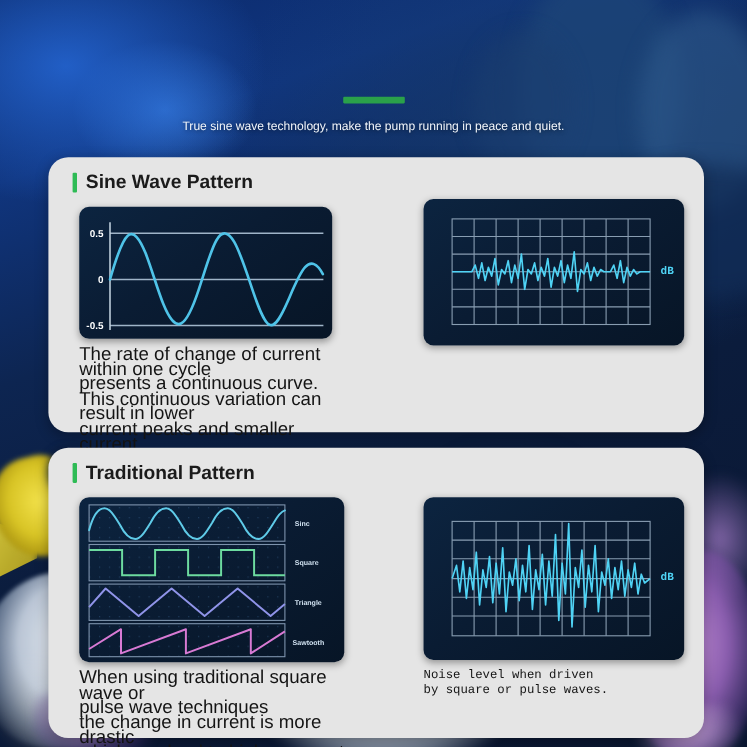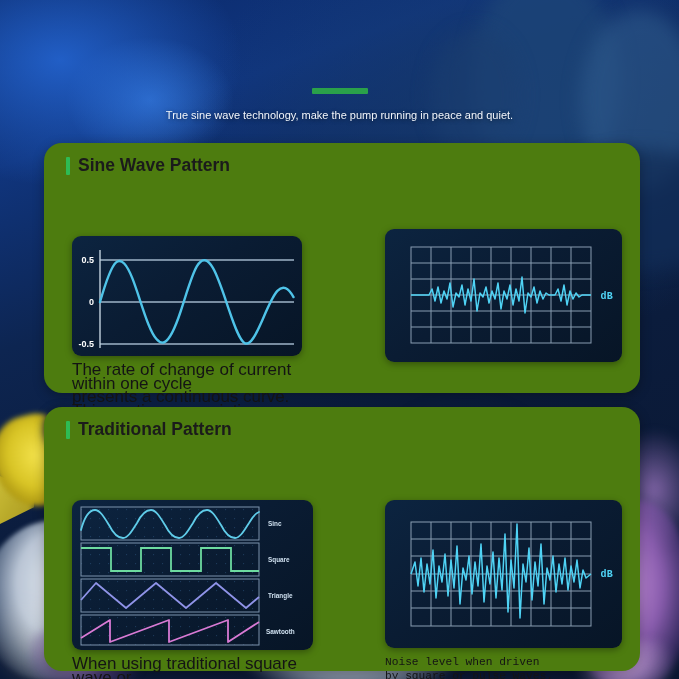--- a/index.html
+++ b/index.html
@@ -68,36 +68,36 @@
     position:absolute;left:0;top:10px;width:679px;text-align:center;
     color:#ffffff;font-size:29px;font-weight:bold;line-height:34px;
     letter-spacing:-.2px;text-shadow:0 2px 5px rgba(0,0,0,.45);
   }
   #accent-bar{position:absolute;left:50%;top:88px;width:56px;height:6px;
     margin-left:-28px;background:#2aa14a;border-radius:1px;}
   #subtitle{position:absolute;left:0;top:105px;width:679px;text-align:center;
     color:#f2f6fb;font-size:11px;line-height:20px;text-shadow:0 1px 4px rgba(0,0,0,.5);}
 
   
-  .card{position:absolute;background:#4d7c0f;border-radius:18px;
+  .card{position:absolute;background:#e5e5e5;border-radius:18px;
     box-shadow:0 3px 12px rgba(0,0,0,.3);z-index:6;}
   #card-sine{left:44px;top:143px;width:596px;height:250px;}
   #card-trad{left:44px;top:407px;width:596px;height:264px;}
 
   .card-title{position:absolute;left:22px;top:12px;display:flex;align-items:center;
     font-size:17.5px;font-weight:bold;color:#1b1b1b;}
   .title-accent{display:inline-block;width:4px;height:18px;background:#2ebb55;
     margin-right:8px;border-radius:1px;}
 
   .col-left{position:absolute;left:28px;top:45px;width:248px;}
   .col-right{position:absolute;left:341px;top:38px;width:245px;font-family:Liberation Mono, monospace;}
 
   
   .scope{background:linear-gradient(145deg,#0c2440 0%,#0a1c33 45%,#071526 100%);
-    border-radius:9px;box-shadow:0 2px 7px rgba(0,0,0,.35);position:relative;overflow:hidden;margin-top:48px;}
+    border-radius:9px;box-shadow:0 2px 7px rgba(0,0,0,.35);position:relative;overflow:hidden;}
   .scope svg{display:block;}
 
   .caption{font-size:17px;line-height:13.6px;color:#141414;margin-top:7px;}
   .caption-r{font-size:11.2px;line-height:13.6px;color:#141414;margin-top:8px;}
 
   .db-label{position:absolute;right:9px;top:50%;transform:translateY(-50%);
     color:#4fd3f5;font-size:10px;font-weight:bold;letter-spacing:.3px;}
 
   .wf-label{fill:#cfe0ef;font-size:6.4px;font-weight:bold;font-family:"Liberation Sans",sans-serif;}
   .ax-label{fill:#ffffff;font-size:9px;font-weight:bold;font-family:"Liberation Sans",sans-serif;}

